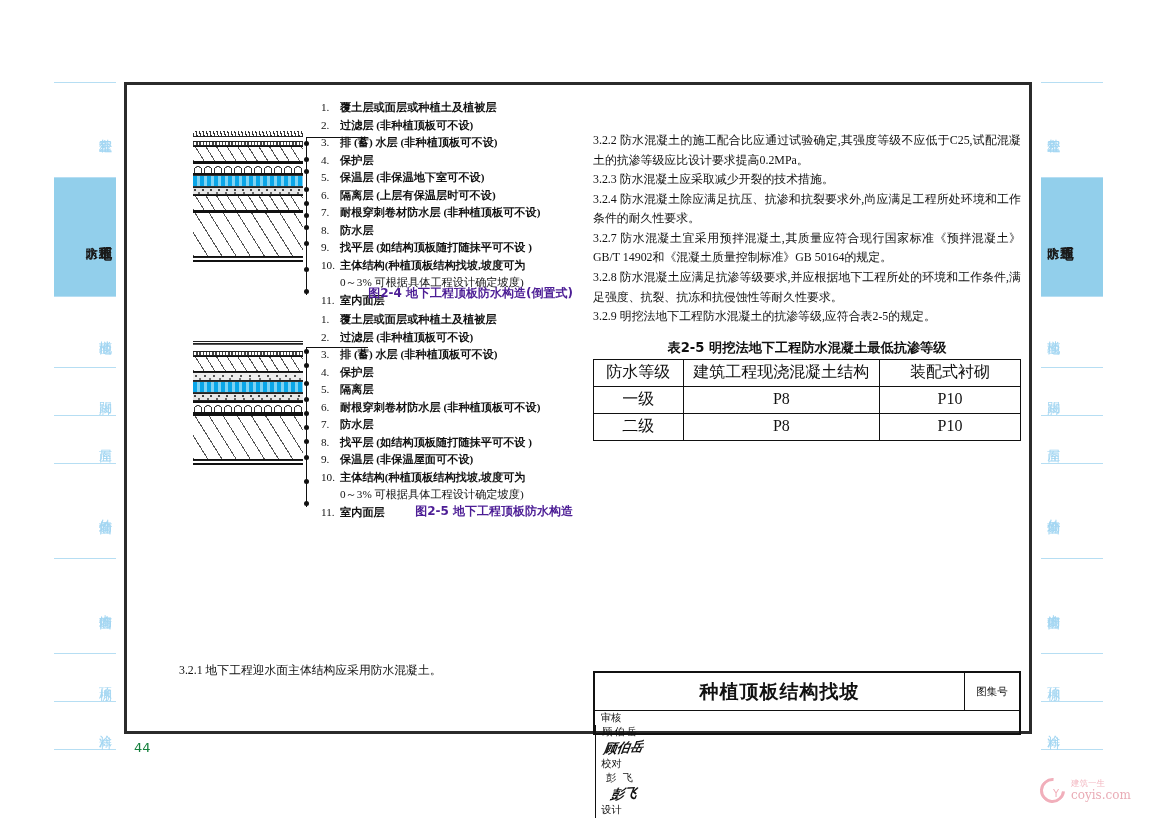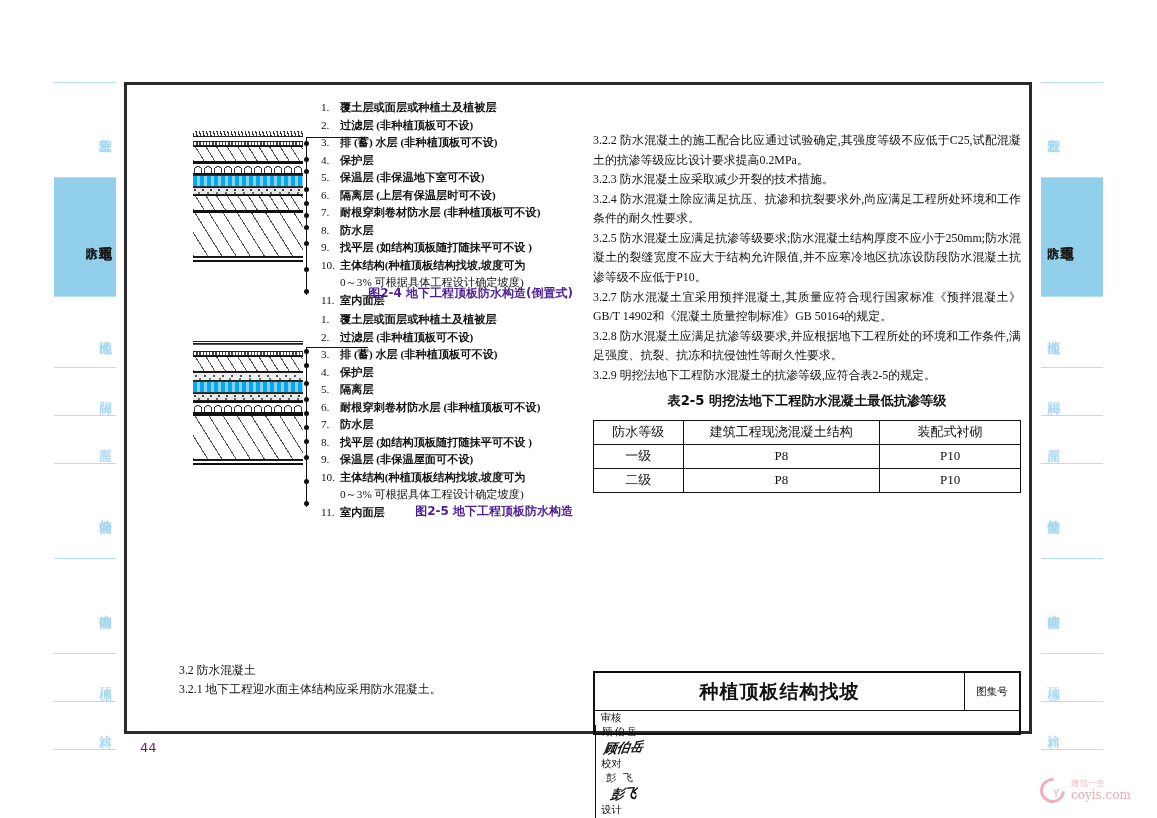--- a/index.html
+++ b/index.html
@@ -224,32 +224,32 @@
     margin: 0;
     font-size: 11.9px;
     line-height: 1.645;
     color: #111;
     text-align: justify;
     text-justify: inter-ideograph;
   }
 
   
   #table-title {
-    margin-top: 6px;
+    margin-top: 12px;
     text-align: center;
     font-family: "DejaVu Sans", "Liberation Sans", sans-serif;
     font-size: 13.2px;
     font-weight: bold;
     color: #111;
   }
   table.spec {
-    margin-top: 10px;
+    margin-top: 2px;
     width: 100%;
     border-collapse: collapse;
-    font-size: 13px;
+    font-size: 16px;
     color: #111;
   }
   table.spec td, table.spec th {
     border: 1.1px solid #111;
     text-align: center;
     padding: 2px 0 3px;
     font-weight: normal;
   }
   table.spec tr td:nth-child(1) { width: 21%; }
   table.spec tr td:nth-child(2) { width: 46%; }
@@ -314,25 +314,25 @@
     font-style: italic;
     font-weight: bold;
     font-size: 13px;
     transform: skewX(-12deg) rotate(-4deg);
     color: #111;
   }
 
   
   #page-number {
     position: absolute;
-    left: 140px;
+    left: 134px;
     top: 740px;
     font-family: "DejaVu Sans", "Liberation Sans", sans-serif;
     font-size: 13px;
-    color: #701a75;
+    color: #15803d;
   }
 
   
   #watermark {
     position: absolute;
     left: 1040px;
     top: 778px;
     display: flex;
     align-items: center;
     opacity: 0.9;
@@ -579,31 +579,29 @@
           <div class="cont">0～3% 可根据具体工程设计确定坡度)</div>
           <div class="li">
             <span class="num">11.</span>
             <span class="txt">室内面层</span>
           </div>
         </div>
       <div class="fig-caption" id="fig-caption-2">图2-5  地下工程顶板防水构造</div>
     </div>
 
     <div id="left-section">
-      <div class="body-text">3.2  防水混凝土</div>
       <div class="body-text">3.2.1  地下工程迎水面主体结构应采用防水混凝土。</div>
     </div>
   </div>
 
   <div class="col-right">
     <div id="clauses">
         <p>3.2.2  防水混凝土的施工配合比应通过试验确定,其强度等级不应低于C25,试配混凝土的抗渗等级应比设计要求提高0.2MPa。</p>
         <p>3.2.3  防水混凝土应采取减少开裂的技术措施。</p>
         <p>3.2.4  防水混凝土除应满足抗压、抗渗和抗裂要求外,尚应满足工程所处环境和工作条件的耐久性要求。</p>
-        <p>3.2.5  防水混凝土应满足抗渗等级要求;防水混凝土结构厚度不应小于250mm;防水混凝土的裂缝宽度不应大于结构允许限值,并不应寒冷地区抗冻设防段防水混凝土抗渗等级不应低于P10。</p>
         <p>3.2.7  防水混凝土宜采用预拌混凝土,其质量应符合现行国家标准《预拌混凝土》GB/T 14902和《混凝土质量控制标准》GB 50164的规定。</p>
         <p>3.2.8  防水混凝土应满足抗渗等级要求,并应根据地下工程所处的环境和工作条件,满足强度、抗裂、抗冻和抗侵蚀性等耐久性要求。</p>
         <p>3.2.9  明挖法地下工程防水混凝土的抗渗等级,应符合表2-5的规定。</p>
       </div>
 
     <div id="table-title">表2-5  明挖法地下工程防水混凝土最低抗渗等级</div>
     <table class="spec" id="spec-table">
       <thead>
           <tr id="spec-head">
             <td>防水等级</td>

